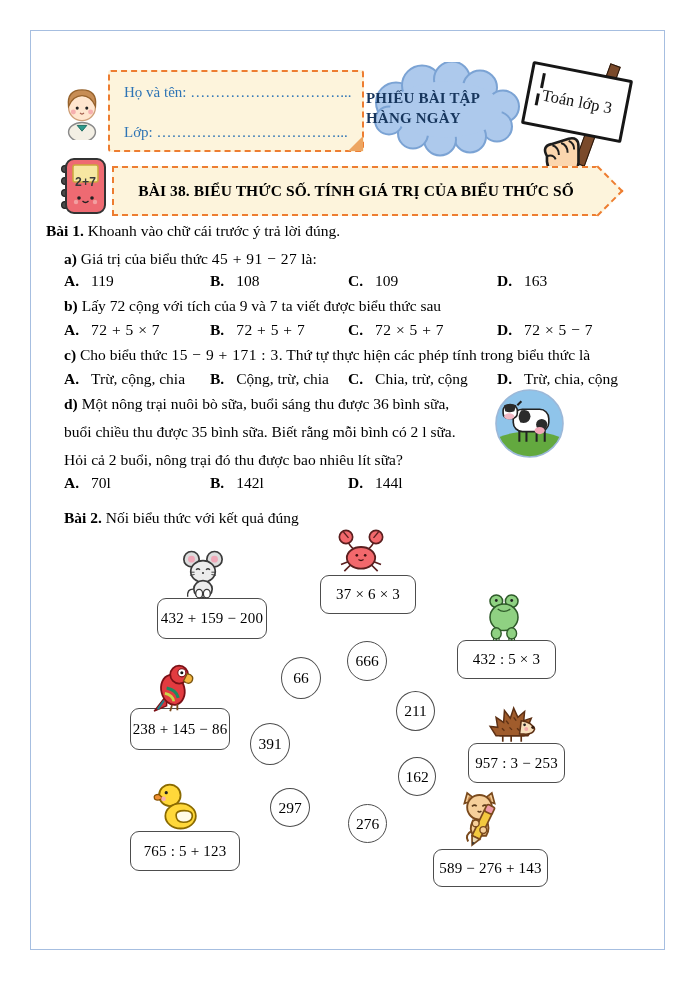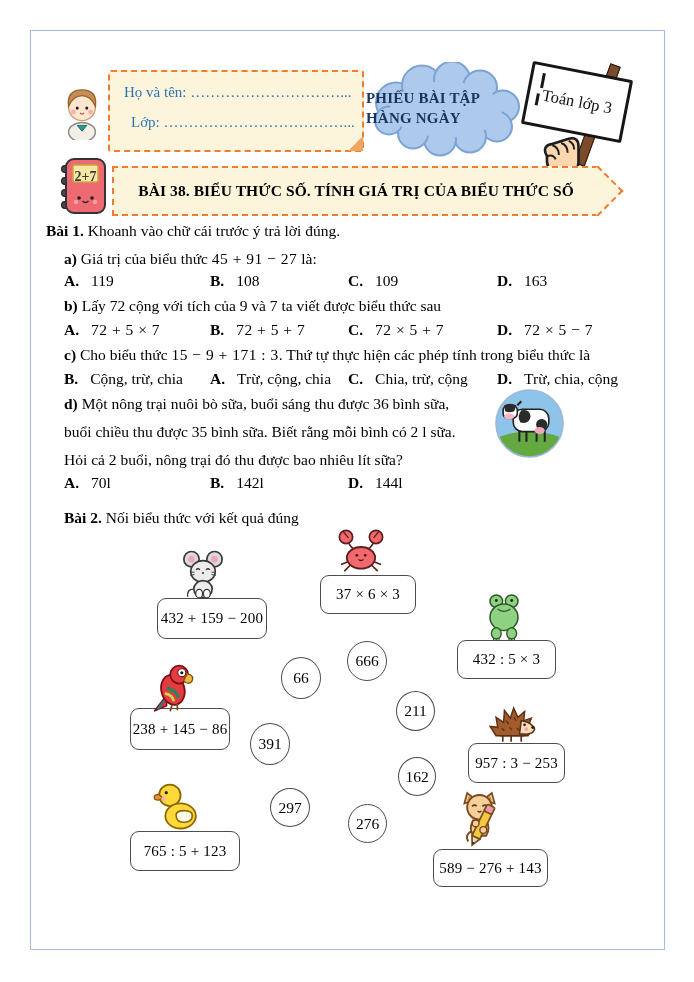--- a/index.html
+++ b/index.html
@@ -7,40 +7,40 @@
     width:694px;height:982px;position:relative;background:#ffffff;overflow:hidden;
     font-family:"Liberation Serif","DejaVu Serif",serif;color:#000;
   }
   .page{position:absolute;left:30px;top:30px;width:633px;height:918px;
     border:1.6px solid #a6bee0;background:#fff;}
   
   .namebox{position:absolute;left:108px;top:70px;width:252px;height:78px;
     background:#fdf4dc;border:2.4px dashed #ed7d31;border-radius:3px;z-index:2;}
   .namebox .ln{position:absolute;left:14px;font-size:15px;color:#2e74b5;white-space:nowrap;overflow:hidden;width:228px;}
   .namebox .ln1{top:12px;}
-  .namebox .ln2{top:42px;margin-left:7px;}
+  .namebox .ln2{top:52px;}
   .fold{position:absolute;right:-1px;bottom:-1px;width:0;height:0;
     border-bottom:15px solid #eda561;border-left:15px solid transparent;}
   .avatar{position:absolute;left:58px;top:82px;z-index:2;}
   .cloud{position:absolute;left:366px;top:62px;width:160px;height:96px;z-index:2;}
   .cloud .ctext{position:absolute;left:0;top:26px;width:100%;
     font-weight:bold;font-size:15px;line-height:20px;color:#17365d;letter-spacing:.2px;}
   .sign{position:absolute;left:512px;top:54px;width:130px;height:140px;z-index:2;}
   .stick{position:absolute;left:80px;top:8px;width:9px;height:104px;background:#7a4a2b;
     border:1.5px solid #26170c;transform:rotate(20deg);}
   .board{position:absolute;left:14px;top:16px;width:96px;height:58px;background:#fff;
     border:3px solid #161616;border-radius:2px;transform:rotate(11deg);
     display:flex;align-items:center;justify-content:center;}
   .board:before{content:"";position:absolute;left:9px;top:7px;width:3px;height:15px;background:#161616;}
   .board:after{content:"";position:absolute;left:7px;top:28px;width:3px;height:12px;background:#161616;}
   .board .btext{font-size:16.5px;color:#111;white-space:nowrap;}
   .fist{position:absolute;left:26px;top:76px;}
   .notebook{position:absolute;left:56px;top:156px;width:52px;height:60px;z-index:2;}
-  .notebook .screen-label{position:absolute;left:17px;top:13px;width:25px;text-align:center;
-    font-size:14px;font-weight:bold;color:#3a3a3a;font-family:Liberation Serif, serif;}
+  .notebook .screen-label{position:absolute;left:17px;top:20px;width:25px;text-align:center;
+    font-size:12px;font-weight:bold;color:#3a3a3a;font-family:Liberation Mono, monospace;}
   .banner{position:absolute;left:112px;top:166px;width:484px;height:46px;background:#fdf4dc;
     border:2.6px dashed #ed7d31;border-right:none;z-index:3;}
   .banner .arrow{content:"";position:absolute;right:-18px;top:4.6px;width:34px;height:34px;
     background:#fdf4dc;transform:rotate(45deg);
     border-top:2.6px dashed #ed7d31;border-right:2.6px dashed #ed7d31;z-index:0;}
   .banner .btitle{position:absolute;left:0;top:0;width:100%;height:100%;z-index:1;
     display:flex;align-items:center;justify-content:center;
     font-weight:bold;font-size:15.5px;letter-spacing:.1px;white-space:nowrap;}
   
   .line{position:absolute;left:64px;font-size:15.5px;line-height:20px;white-space:nowrap;z-index:2;}
@@ -164,22 +164,22 @@
   <span><b class="ol">A.</b><span class="ov expr">72 + 5 × 7</span></span>
   <span><b class="ol">B.</b><span class="ov expr">72 + 5 + 7</span></span>
   <span><b class="ol">C.</b><span class="ov expr">72 × 5 + 7</span></span>
   <span><b class="ol">D.</b><span class="ov expr">72 × 5 − 7</span></span>
 </div>
 
 <div class="line" style="top:345px">
   <b>c)</b><span> Cho biểu thức </span><span class="expr">15 − 9 + 171 : 3</span><span>. Thứ tự thực hiện các phép tính trong biểu thức là</span>
 </div>
 <div class="line opts" style="top:369px">
+  <span><b class="ol">A.</b><span class="ov">Trừ, cộng, chia</span></span>
   <span><b class="ol">B.</b><span class="ov">Cộng, trừ, chia</span></span>
-  <span><b class="ol">A.</b><span class="ov">Trừ, cộng, chia</span></span>
   <span><b class="ol">C.</b><span class="ov">Chia, trừ, cộng</span></span>
   <span><b class="ol">D.</b><span class="ov">Trừ, chia, cộng</span></span>
 </div>
 
 <div class="line" style="top:394px">
   <b>d)</b><span> Một nông trại nuôi bò sữa, buổi sáng thu được 36 bình sữa,</span>
 </div>
 <div class="line" style="top:422px">
   <span>buổi chiều thu được 35 bình sữa. Biết rằng mỗi bình có 2 l sữa.</span>
 </div>

